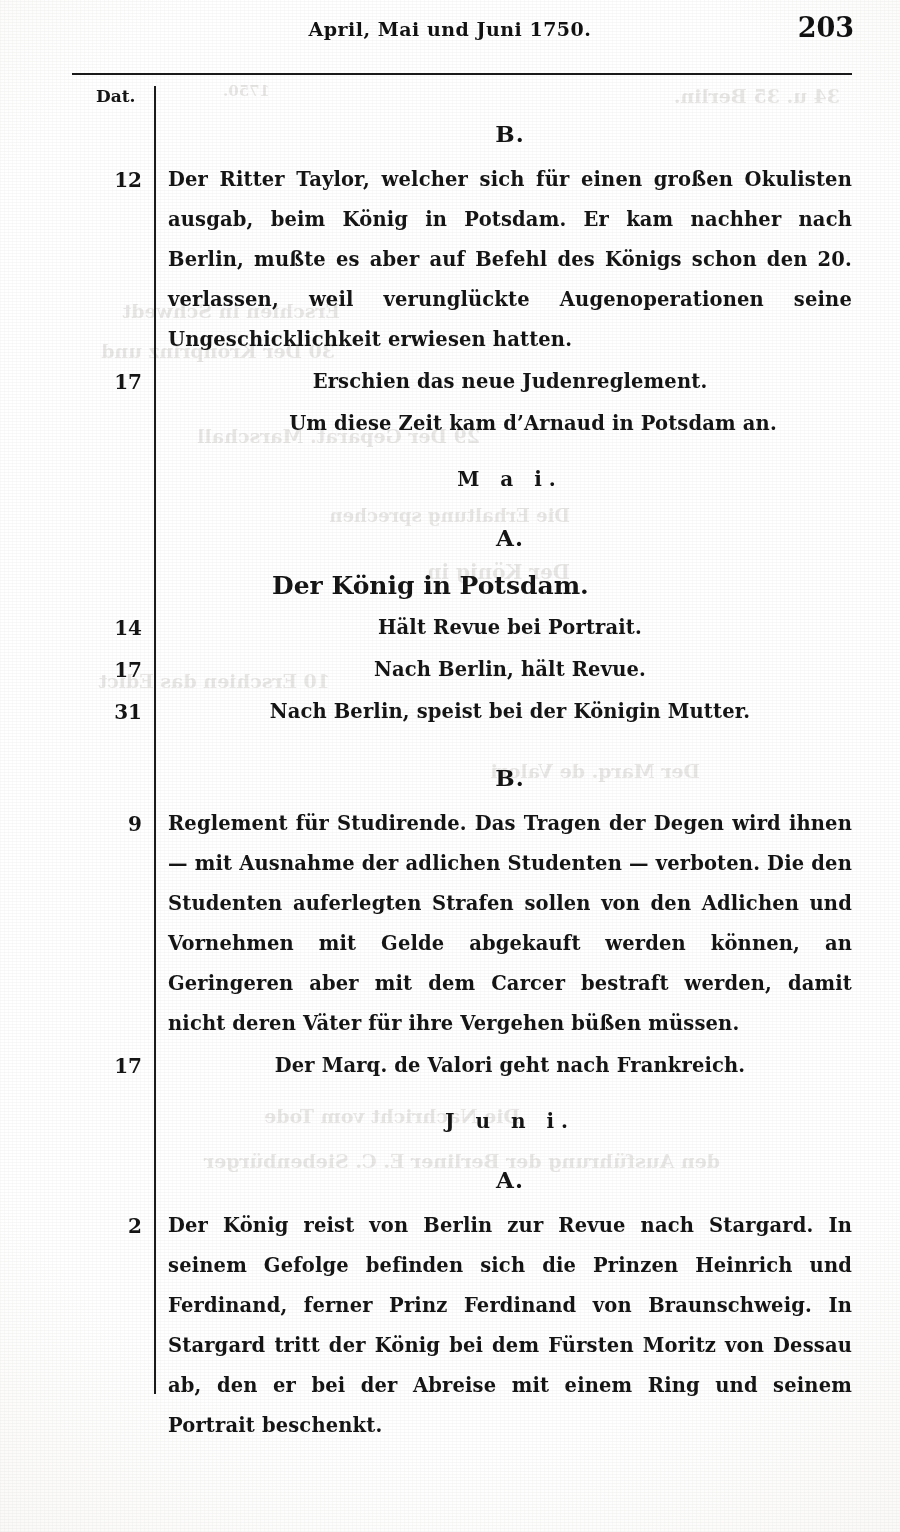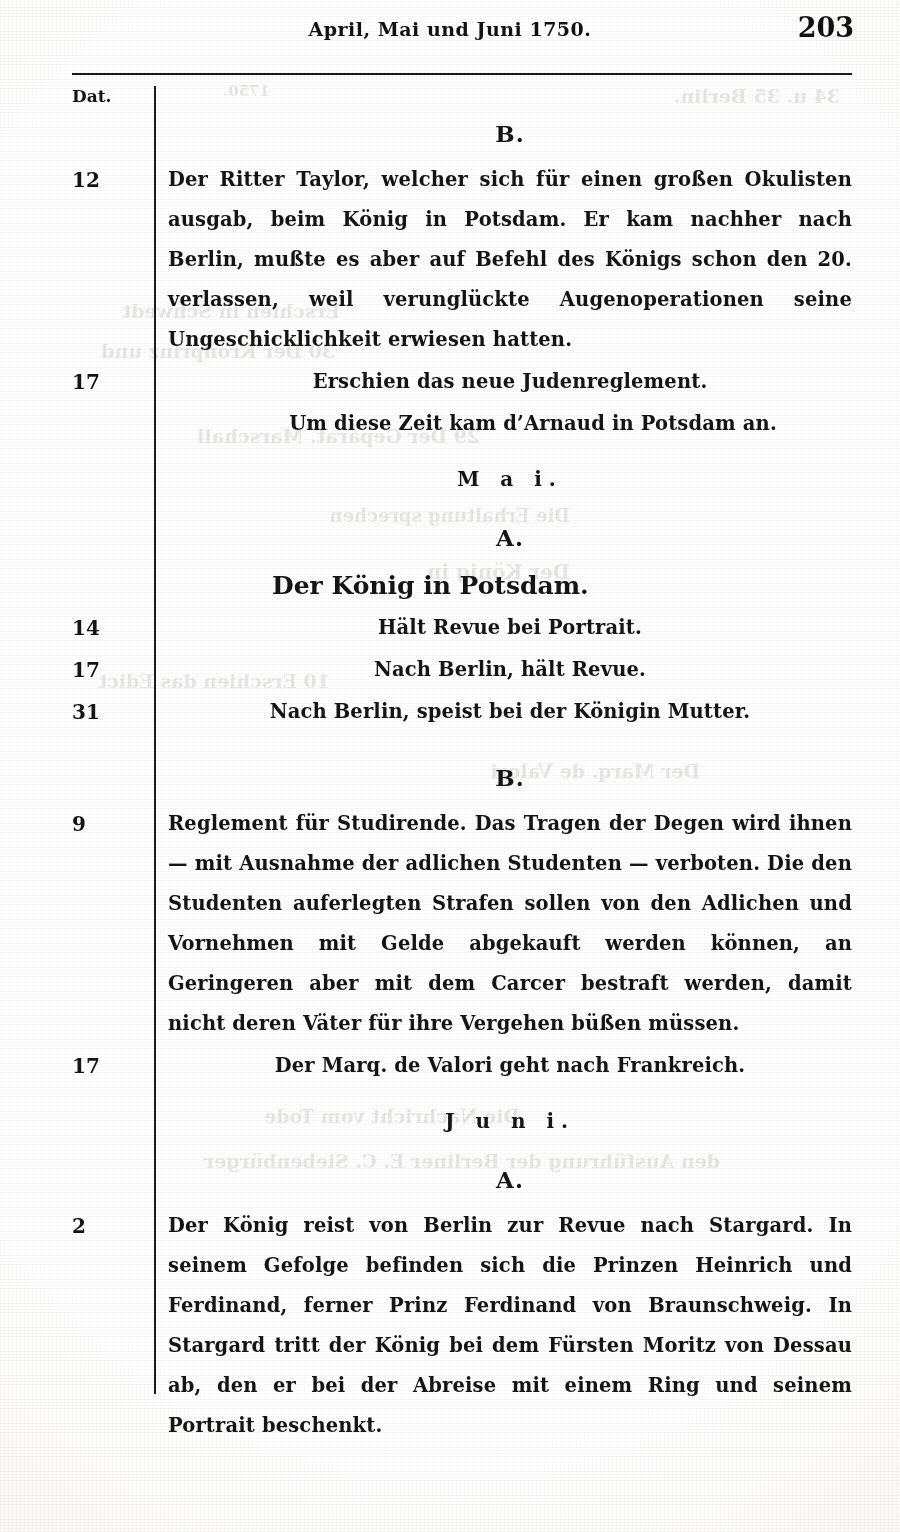--- a/index.html
+++ b/index.html
@@ -83,21 +83,21 @@
   
   .content {
     position: absolute;
     left: 72px;
     right: 48px;
     top: 82px;
     bottom: 0;
   }
   .datlabel {
     position: absolute;
-    left: 0;
+    left: 24px;
     top: 4px;
     font-size: 17px;
     font-weight: 700;
   }
   .vrule {
     position: absolute;
     left: 82px;
     top: 4px;
     bottom: 138px;
     border-left: 2.5px solid #1c1c1c;
@@ -111,20 +111,21 @@
 
   
   .block {
     display: flex;
     align-items: flex-start;
     margin-bottom: 2px;
   }
   .date {
     width: 70px;
     flex: 0 0 70px;
+    text-align: right;
     padding-right: 12px;
     font-size: 20px;
     font-weight: 700;
     line-height: 40px;
   }
   .para {
     flex: 1 1 auto;
     padding-left: 14px;
     font-size: 19.5px;
     line-height: 40px;

